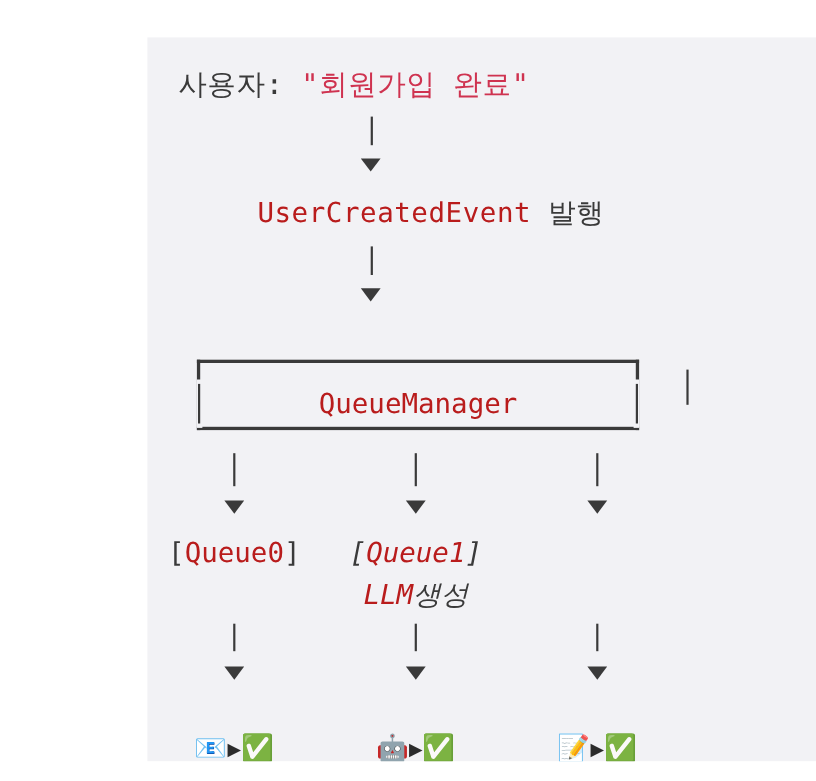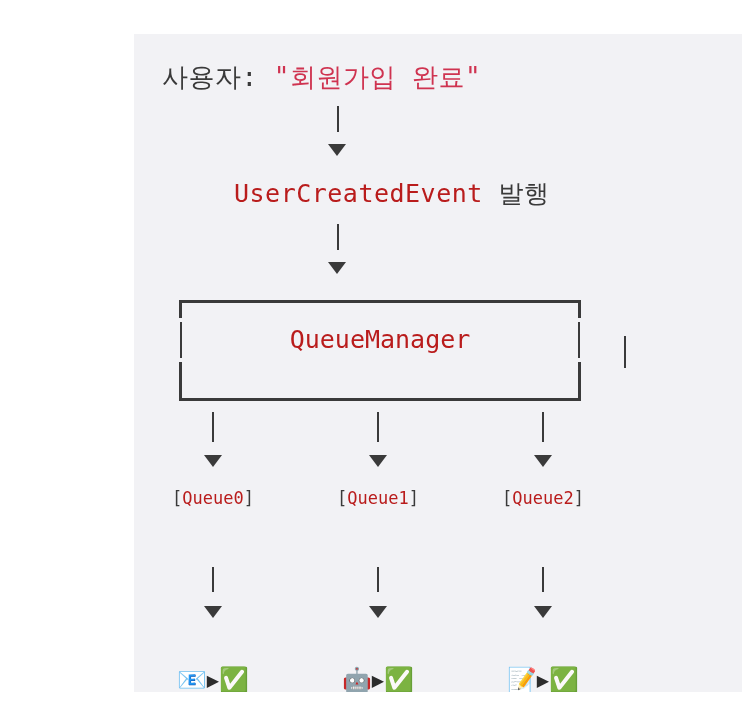--- a/index.html
+++ b/index.html
@@ -68,23 +68,23 @@
     left: 100px;
     top: 147px;
     font-size: 25px;
     letter-spacing: 0.5px;
   }
 
   
   #qm-box {
     position: absolute;
     left: 45px;
-    top: 266px;
+    top: 293px;
     width: 402px;
-    height: 101px;
+    height: 64px;
   }
   #qm-box .bx-top,
   #qm-box .bx-bottom {
     position: absolute;
     left: 0;
     width: 100%;
     height: 3px;
     background: #3a3a3a;
   }
   #qm-box .bx-top { top: 0; }
@@ -143,21 +143,21 @@
   }
 
   
   .qcol {
     position: absolute;
     top: 455px;
     width: 170px;
     text-align: center;
   }
   .qcol .qname {
-    font-size: 17px;
+    font-size: 25px;
     white-space: pre;
     line-height: 1.15;
   }
   .qcol .qdesc {
     font-size: 25px;
     white-space: pre;
     line-height: 1.15;
     margin-top: 9px;
     font-family: "DejaVu Sans", "Liberation Sans", sans-serif;
   }
@@ -213,26 +213,26 @@
   <div class="pipe" style="left:408px; top:378px; height:30px;"></div>
 
   <div class="arrow" style="left:70px;  top:421px;"></div>
   <div class="arrow" style="left:235px; top:421px;"></div>
   <div class="arrow" style="left:400px; top:421px;"></div>
 
   <div class="qcol" style="left:-6px;">
     <div class="qname"><span class="bracket">[</span><span class="code">Queue0</span><span class="bracket">]</span></div>
   </div>
 
-  <div class="qcol" style="left:159px;">
+  <div class="qcol" style="left:159px;font-style:italic;">
     <div class="qname"><span class="bracket">[</span><span class="code">Queue1</span><span class="bracket">]</span></div>
+    <div class="qdesc"><span class="code">LLM</span><span class="plain">생성</span></div>
   </div>
 
   <div class="qcol" style="left:324px;">
-    <div class="qname"><span class="bracket">[</span><span class="code">Queue2</span><span class="bracket">]</span></div>
   </div>
 
   <div class="pipe" style="left:78px;  top:533px; height:25px;"></div>
   <div class="pipe" style="left:243px; top:533px; height:25px;"></div>
   <div class="pipe" style="left:408px; top:533px; height:25px;"></div>
 
   <div class="arrow" style="left:70px;  top:572px;"></div>
   <div class="arrow" style="left:235px; top:572px;"></div>
   <div class="arrow" style="left:400px; top:572px;"></div>
 

